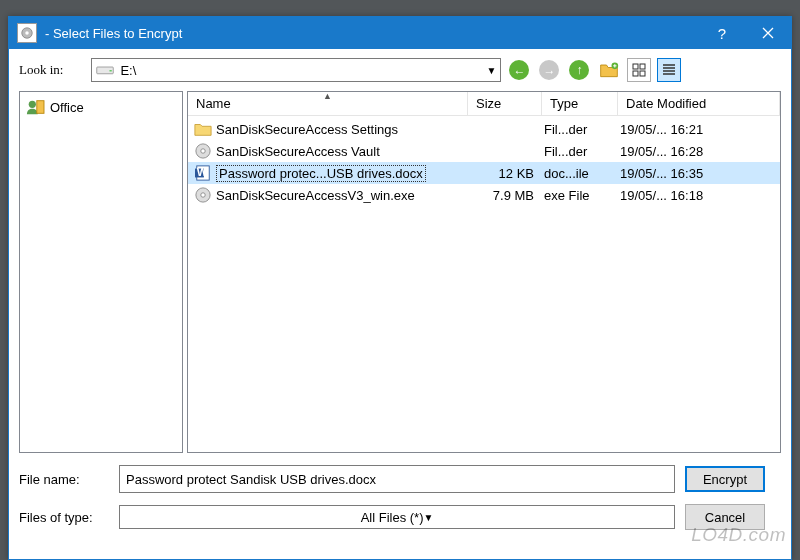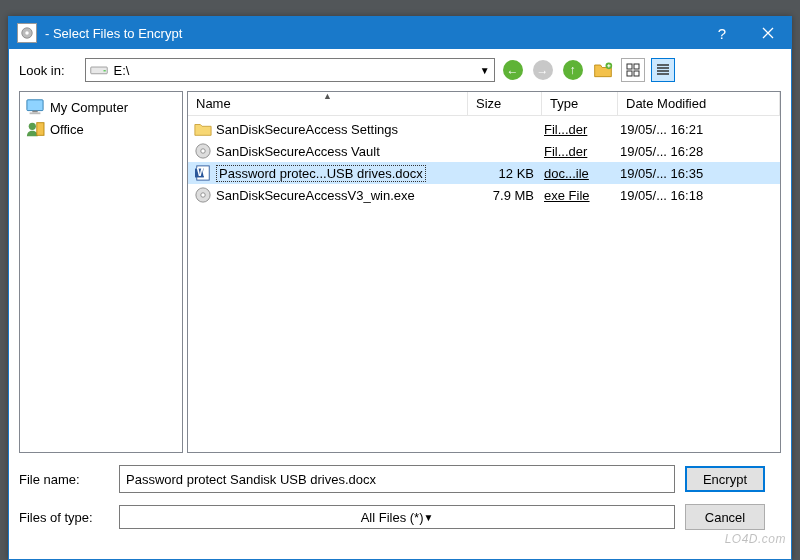--- a/index.html
+++ b/index.html
@@ -4,21 +4,21 @@
 <style>
 * { box-sizing: border-box; margin: 0; padding: 0; font-family: "Segoe UI", Tahoma, sans-serif; font-size: 13px; }
 body { background: #525659; width: 800px; height: 560px; position: relative; }
 .dialog { position: absolute; left: 8px; top: 16px; width: 784px; height: 544px; background: #fff; border: 1px solid #1979ca; box-shadow: 0 0 6px rgba(0,0,0,0.3); }
 .titlebar { height: 32px; background: #1979ca; display: flex; align-items: center; color: #fff; }
 .titlebar .app-icon { width: 20px; height: 20px; margin: 0 8px; background: #fff; border: 1px solid #999; display: flex; align-items: center; justify-content: center; }
 .titlebar .app-icon svg { width: 14px; height: 14px; }
 .titlebar .title { flex: 1; color: #fff; font-size: 13px; }
 .titlebar .btn { width: 46px; height: 32px; display: flex; align-items: center; justify-content: center; color: #fff; font-size: 15px; }
 .toolbar { height: 42px; display: flex; align-items: center; padding: 0 10px; gap: 6px; }
-.toolbar .label { margin-right: 14px; }
+.toolbar .label { margin-right: 22px; font-family: Liberation Serif, serif; }
 .look-combo { flex: 0 0 410px; height: 24px; border: 1px solid #7a7a7a; background: #fff; display: flex; align-items: center; padding: 0 4px; }
 .look-combo .drive-icon { width: 18px; height: 14px; margin-right: 6px; display: flex; }
 .look-combo .txt { flex: 1; }
 .look-combo .arrow { font-size: 10px; color: #000; }
 .nav-btn { width: 24px; height: 24px; border: none; display: flex; align-items: center; justify-content: center; background: transparent; border-radius: 2px; }
 .nav-circle { width: 20px; height: 20px; border-radius: 50%; display: flex; align-items: center; justify-content: center; color: #fff; font-weight: bold; font-size: 12px; }
 .nav-circle.green { background: #5fb336; }
 .nav-circle.grey { background: #c8c8c8; }
 .view-btn { width: 24px; height: 24px; border: 1px solid #adadad; background: #fff; display: flex; align-items: center; justify-content: center; }
 .view-btn.active { border: 1px solid #0078d7; background: #cce8ff; }
@@ -37,29 +37,29 @@
 .col-date { flex: 1; text-align: right; }
 .sort-ind { position:absolute; left:50%; top:-1px; transform:translateX(-50%); font-size:9px; color:#555; }
 .fl-rows { padding-top: 2px; }
 .row { display: flex; align-items: center; height: 22px; padding-left: 6px; }
 .row.selected { background: #cce8ff; }
 .row.selected .cell.name .txtwrap { border:1px dotted #333; padding:0 2px; background:#cce8ff; }
 .row .fic { width: 18px; height: 18px; margin-right: 4px; display: flex; align-items: center; justify-content: center; }
 .row .cell { overflow: hidden; white-space: nowrap; text-overflow: ellipsis; }
 .row .cell.name { width: 254px; display:flex; }
 .row .cell.size { width: 74px; text-align: right; padding-right: 10px; }
-.row .cell.type { width: 76px; text-decoration: underline; }
+.row .cell.type { width: 76px; }
 .row .cell.date { flex: 1; }
 .bottom { padding: 12px 10px 10px 10px; display: grid; grid-template-columns: 90px 1fr 96px; grid-template-rows: 28px 28px; gap: 10px 10px; align-items: center; }
 .bottom input[type=text] { height: 28px; border: 1px solid #7a7a7a; padding: 0 6px; width: 100%; }
 .bottom .combo { height: 24px; border: 1px solid #7a7a7a; display: flex; align-items: center; padding: 0 6px; justify-content: center; }
 .bottom .arrow { font-size: 10px; }
 .btn-std { height: 26px; border: 1px solid #adadad; background: #e1e1e1; width: 80px; }
 .btn-std.primary { border: 2px solid #0078d7; background:#e1e1e1; }
-.watermark { position: absolute; right: 14px; bottom: 14px; color: rgba(0,0,0,0.25); font-size: 12px; font-style: italic; letter-spacing: 0.5px; pointer-events:none; }
+.watermark { position: absolute; right: 14px; bottom: 14px; color: rgba(0,0,0,0.25); font-size: 19px; font-style: italic; letter-spacing: 0.5px; pointer-events:none; }
 </style>
 </head>
 <body>
 
 <div class="dialog">
   <div class="titlebar">
     <div class="app-icon">
       <svg viewBox="0 0 24 24">
           <circle cx="12" cy="12" r="9" fill="#bbb" stroke="#666"></circle>
           <circle cx="12" cy="12" r="3" fill="#fff"></circle>
@@ -115,30 +115,20 @@
           <path d="M1 2h12M1 5h12M1 8h12M1 11h12" stroke="#333" stroke-width="1.5"></path>
         </svg>
     </button>
   </div>
 
   <div class="body-area">
     <div class="sidebar">
       <div class="side-item">
         <span class="ic">
             <svg viewBox="0 0 24 20" width="22" height="18">
-              <rect x="3" y="2" width="18" height="12" rx="1" fill="#8fd3ff" stroke="#2a7ab0"></rect>
-              <rect x="9" y="14" width="6" height="2" fill="#888"></rect>
-              <rect x="6" y="16" width="12" height="2" fill="#bbb"></rect>
-            </svg>
-          </span>
-        <span>My Computer</span>
-      </div>
-      <div class="side-item">
-        <span class="ic">
-            <svg viewBox="0 0 24 20" width="22" height="18">
               <circle cx="9" cy="7" r="4" fill="#5a9e4e"></circle>
               <path d="M3 18c0-4 3-6 6-6s6 2 6 6" fill="#5a9e4e"></path>
               <rect x="14" y="3" width="8" height="14" fill="#f3c14b" stroke="#b8860b"></rect>
             </svg>
           </span>
         <span>Office</span>
       </div>
     </div>
 
     <div class="filelist">

